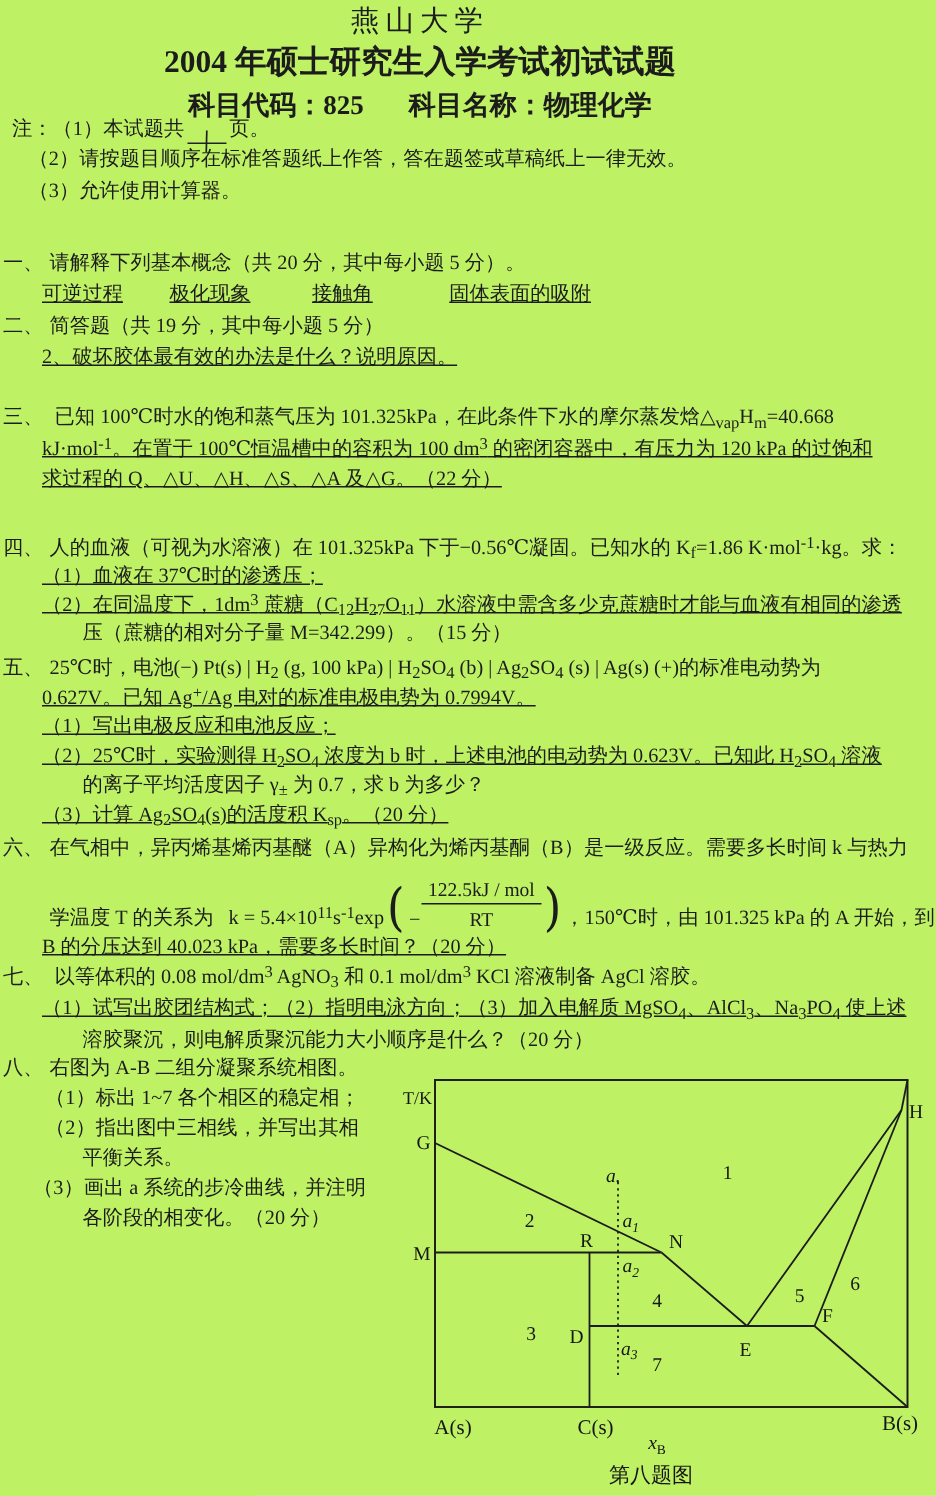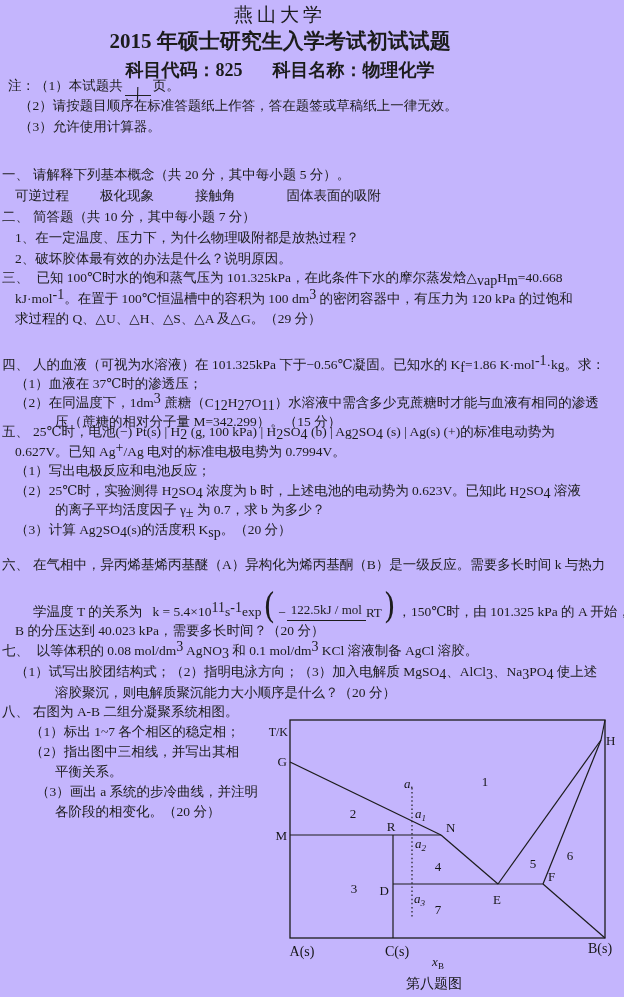--- a/index.html
+++ b/index.html
@@ -1,102 +1,101 @@
 <!DOCTYPE html>
 <html><head>
 <meta charset="utf-8">
 <style>
   html,body{margin:0;padding:0;}
   body{background:#e8e8e6;}
-  .page{position:relative;width:624px;height:997px;margin:0 auto;background:#c4b5fd;
+  .page{position:relative;width:624px;height:997px;margin:0 auto;background:#bef264;
         font-family:"Liberation Serif","DejaVu Serif",serif;font-size:13.5px;color:#1c1c1c;
         overflow:hidden;}
   .blk{position:absolute;left:2px;right:2px;}
   .line{white-space:nowrap;}
   .lh20 .line{line-height:20px;}
   .lh205 .line{line-height:20.5px;}
   .lh19 .line{line-height:19px;}
   .lh195 .line{line-height:19.5px;}
   .lh21 .line{line-height:21px;}
-  .ml31{margin-left:13px;}
+  .ml31{margin-left:26px;text-decoration:underline;}
   .ml55{margin-left:53px;}
   .qnum{display:inline-block;width:31px;}
-  sub,sup{font-size:14px;line-height:0;}
+  sub,sup{font-size:11px;line-height:0;}
   sub{vertical-align:-3px;}
   sup{vertical-align:4px;}
   
   .header{position:absolute;left:0;top:4px;width:100%;text-align:center;padding-right:64px;box-sizing:border-box;}
   .school{font-size:19px;letter-spacing:4px;line-height:22px;}
   .title{font-size:21px;font-weight:bold;line-height:27px;margin-top:2px;}
   .subject{font-size:18px;font-weight:bold;line-height:19px;margin-top:6px;}
   .subject .gap{display:inline-block;width:30px;}
   
   .notes{position:absolute;left:8px;top:76px;}
   .notes .line{line-height:20.3px;}
   .notes .ind{margin-left:11px;}
   .blank{display:inline-block;width:26px;border-bottom:1.4px solid #222;text-align:center;margin:0 2px;height:15px;vertical-align:bottom;}
   .mark{display:inline-block;font-weight:bold;font-size:16px;line-height:10px;transform:translateY(4px) rotate(1.5deg);}
   
   .t-m31{margin-right:31px;} .t-m41{margin-right:41px;} .t-m51{margin-right:51px;}
   
   .frow{display:flex;align-items:flex-end;margin-left:31px;margin-top:8px;height:38px;white-space:nowrap;}
   .bigp{font-size:30px;font-weight:400;line-height:30px;transform:scaleY(1.15);margin:0 2px;font-family:"DejaVu Serif",serif;}
   .minus{margin:0 1px;}
-  .frac{display:inline-flex;flex-direction:row;text-align:center;font-size:13px;line-height:1.15;}
+  .frac{display:inline-flex;flex-direction:column;text-align:center;font-size:13px;line-height:1.15;}
   .fnum{border-bottom:1.2px solid #1c1c1c;padding:0 4px 1px;}
   .fden{padding-top:3px;}
   
   .diagram{position:absolute;left:268px;top:714px;width:356px;height:283px;}
   .diagram text{fill:#161616;font-family:"Liberation Serif","DejaVu Serif",serif;}
 </style>
 </head>
 <body>
 
 <div class="page">
 
   <div class="header">
     <div class="school">燕山大学</div>
-    <div class="title">2015 年硕士研究生入学考试初试试题</div>
+    <div class="title">2004 年硕士研究生入学考试初试试题</div>
     <div class="subject">
       <span>科目代码：825</span><span class="gap"></span><span>科目名称：物理化学</span>
     </div>
   </div>
 
   <div class="notes">
     <div class="line">
       <span>注：</span><span>（1）本试题共</span><span class="blank"><span class="mark">|</span></span><span>页。</span>
     </div>
     <div class="line ind">（2）请按题目顺序在标准答题纸上作答，答在题签或草稿纸上一律无效。</div>
     <div class="line ind">（3）允许使用计算器。</div>
   </div>
 
   <div class="blk lh21" style="top:164px">
     <div class="line"><span class="qnum">一、</span><span>请解释下列基本概念（共 20 分，其中每小题 5 分）。</span></div>
     <div class="line ml31">
       <span class="t-m31">可逆过程</span><span class="t-m41">极化现象</span><span class="t-m51">接触角</span><span>固体表面的吸附</span>
     </div>
-    <div class="line"><span class="qnum">二、</span><span>简答题（共 10 分，其中每小题 7 分）</span></div>
-    <div class="line ml31">1、在一定温度、压力下，为什么物理吸附都是放热过程？</div>
+    <div class="line"><span class="qnum">二、</span><span>简答题（共 19 分，其中每小题 5 分）</span></div>
     <div class="line ml31">2、破坏胶体最有效的办法是什么？说明原因。</div>
   </div>
 
   <div class="blk lh205" style="top:268px">
     <div class="line"><span class="qnum">三、</span><span>&nbsp;已知 100℃时水的饱和蒸气压为 101.325kPa，在此条件下水的摩尔蒸发焓△<sub>vap</sub>H<sub>m</sub>=40.668</span></div>
     <div class="line ml31">kJ·mol<sup>-1</sup>。在置于 100℃恒温槽中的容积为 100 dm<sup>3</sup> 的密闭容器中，有压力为 120 kPa 的过饱和</div>
-    <div class="line ml31">求过程的 Q、△U、△H、△S、△A 及△G。（29 分）</div>
+    <div class="line ml31">求过程的 Q、△U、△H、△S、△A 及△G。（22 分）</div>
   </div>
 
   <div class="blk lh19" style="top:355px">
     <div class="line"><span class="qnum">四、</span><span>人的血液（可视为水溶液）在 101.325kPa 下于−0.56℃凝固。已知水的 K<sub>f</sub>=1.86 K·mol<sup>-1</sup>·kg。求：</span></div>
     <div class="line ml31">（1）血液在 37℃时的渗透压；</div>
     <div class="line ml31">（2）在同温度下，1dm<sup>3</sup> 蔗糖（C<sub>12</sub>H<sub>27</sub>O<sub>11</sub>）水溶液中需含多少克蔗糖时才能与血液有相同的渗透</div>
     <div class="line ml55">压（蔗糖的相对分子量 M=342.299）。（15 分）</div>
   </div>
 
-  <div class="blk lh195" style="top:422px">
+  <div class="blk lh195" style="top:435px">
     <div class="line"><span class="qnum">五、</span><span>25℃时，电池(−) Pt(s) | H<sub>2</sub> (g, 100 kPa) | H<sub>2</sub>SO<sub>4</sub> (b) | Ag<sub>2</sub>SO<sub>4</sub> (s) | Ag(s) (+)的标准电动势为</span></div>
     <div class="line ml31">0.627V。已知 Ag<sup>+</sup>/Ag 电对的标准电极电势为 0.7994V。</div>
     <div class="line ml31">（1）写出电极反应和电池反应；</div>
     <div class="line ml31">（2）25℃时，实验测得 H<sub>2</sub>SO<sub>4</sub> 浓度为 b 时，上述电池的电动势为 0.623V。已知此 H<sub>2</sub>SO<sub>4</sub> 溶液</div>
     <div class="line ml55">的离子平均活度因子 γ<sub>±</sub> 为 0.7，求 b 为多少？</div>
     <div class="line ml31">（3）计算 Ag<sub>2</sub>SO<sub>4</sub>(s)的活度积 K<sub>sp</sub>。（20 分）</div>
   </div>
 
   <div class="blk lh20" style="top:555px">
     <div class="line"><span class="qnum">六、</span><span>在气相中，异丙烯基烯丙基醚（A）异构化为烯丙基酮（B）是一级反应。需要多长时间 k 与热力</span></div>
@@ -118,21 +117,21 @@
     <div class="line"><span class="qnum">七、</span><span>&nbsp;以等体积的 0.08 mol/dm<sup>3</sup> AgNO<sub>3</sub> 和 0.1 mol/dm<sup>3</sup> KCl 溶液制备 AgCl 溶胶。</span></div>
     <div class="line ml31">（1）试写出胶团结构式；（2）指明电泳方向；（3）加入电解质 MgSO<sub>4</sub>、AlCl<sub>3</sub>、Na<sub>3</sub>PO<sub>4</sub> 使上述</div>
     <div class="line ml55">溶胶聚沉，则电解质聚沉能力大小顺序是什么？（20 分）</div>
   </div>
 
   <div class="blk lh20" style="top:702px;width:280px">
     <div class="line"><span class="qnum">八、</span><span>右图为 A-B 二组分凝聚系统相图。</span></div>
     <div class="line" style="margin-left:28px">（1）标出 1~7 各个相区的稳定相；</div>
     <div class="line" style="margin-left:28px">（2）指出图中三相线，并写出其相</div>
     <div class="line ml55">平衡关系。</div>
-    <div class="line" style="margin-left:34px">（3）画出 a 系统的步冷曲线，并注明</div>
+    <div class="line" style="margin-left:20px">（3）画出 a 系统的步冷曲线，并注明</div>
     <div class="line ml55">各阶段的相变化。（20 分）</div>
   </div>
 
   <svg class="diagram" viewBox="0 0 356 283">
     <g stroke="#1c1c1c" stroke-width="1.3" fill="none">
       <rect x="22" y="6" width="315" height="218"></rect>
     </g>
     <g stroke="#1c1c1c" stroke-width="1.2" fill="none">
       <line x1="22" y1="48" x2="173" y2="121"></line>
       <line x1="22" y1="121" x2="173" y2="121"></line>

